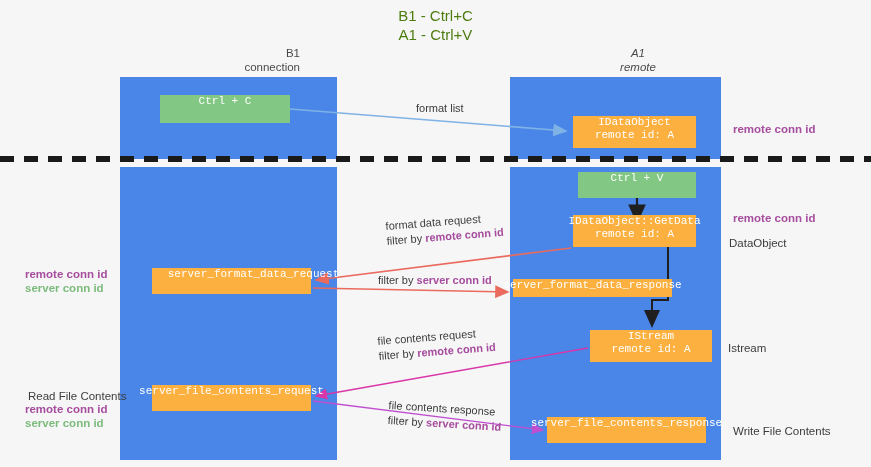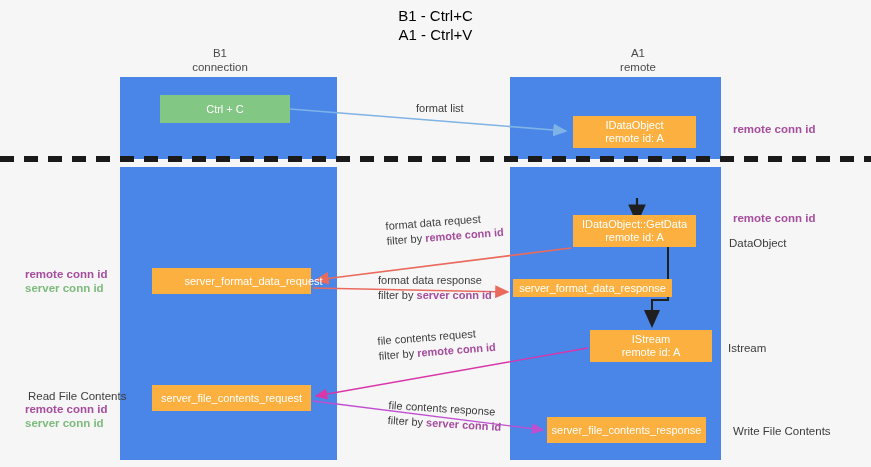--- a/index.html
+++ b/index.html
@@ -1,37 +1,37 @@
 <!DOCTYPE html>
 <html><head>
 <meta charset="utf-8">
 <style>
   html,body{margin:0;padding:0;background:#f6f6f6;}
   body{width:871px;height:467px;position:relative;overflow:hidden;
        font-family:"Liberation Sans","DejaVu Sans",sans-serif;color:#3c3c3c;}
   #stage{position:absolute;inset:0;}
   .abs{position:absolute;}
   
-  #title{left:0;top:6px;width:871px;text-align:center;font-size:15px;line-height:19px;color:#000000;}
+  #title{left:0;top:6px;width:871px;text-align:center;font-size:15px;line-height:19px;color:#4d7c0f;}
   
   .col-head{text-align:center;font-size:11.5px;line-height:14px;color:#4a4a4a;}
-  #head-b1{left:140px;top:46px;width:160px;}
-  #head-a1{left:538px;top:46px;width:200px;}
+  #head-b1{left:140px;top:46px;width:160px;text-align:right;}
+  #head-a1{left:538px;top:46px;width:200px;font-style:italic;}
   
   .lane{background:#4a86e8;}
   #lane-b1-top{left:120px;top:77px;width:217px;height:82px;}
   #lane-a1-top{left:510px;top:77px;width:211px;height:82px;}
   #lane-b1-bot{left:120px;top:167px;width:217px;height:293px;}
   #lane-a1-bot{left:510px;top:167px;width:211px;height:293px;}
   
   #divider{left:0;top:156px;width:871px;height:6px;
     background-image:repeating-linear-gradient(to right,#1a1a1a 0 14px,transparent 14px 24px);}
   
-  .node{position:absolute;display:flex;flex-direction:column;align-items:center;justify-content:center;
-        text-align:center;color:#ffffff;font-size:11px;line-height:13px;box-sizing:border-box;}
+  .node{position:absolute;display:flex;flex-direction:column;align-items:center;justify-content:flex-start;
+        text-align:center;color:#ffffff;font-size:11px;line-height:13px;box-sizing:border-box;font-family:Liberation Mono, monospace;}
   .green{background:#82c784;}
   .orange{background:#fbb040;}
   .node .l2{font-size:11px;}
   #n-ctrlc{left:160px;top:95px;width:130px;height:28px;}
   #n-idataobject{left:573px;top:116px;width:123px;height:32px;}
   #n-ctrlv{left:578px;top:172px;width:118px;height:26px;}
   #n-getdata{left:573px;top:215px;width:123px;height:32px;}
   #n-fmtreq{left:152px;top:268px;width:159px;height:26px;padding-left:44px;}
   #n-fmtresp{left:513px;top:279px;width:159px;height:18px;}
   #n-istream{left:590px;top:330px;width:122px;height:32px;}
@@ -122,20 +122,23 @@
 
   <div class="node green" id="n-ctrlc">
     <div>Ctrl + C</div>
   </div>
 
   <div class="node orange" id="n-idataobject">
     <div>IDataObject</div>
     <div class="l2">remote id: A</div>
   </div>
 
+  <div class="node green" id="n-ctrlv">
+    <div>Ctrl + V</div>
+  </div>
 
   <div class="node orange" id="n-getdata">
     <div>IDataObject::GetData</div>
     <div class="l2">remote id: A</div>
   </div>
 
   <div class="node orange" id="n-fmtreq">
     <div>server_format_data_request</div>
   </div>
 
@@ -159,21 +162,20 @@
   <div class="abs edge-label" id="el-formatlist">
     <span>format list</span>
   </div>
 
   <div class="abs edge-label" id="el-fmtreq">
     <div>format data request</div>
     <div><span>filter by </span><span class="f accent-remote">remote conn id</span></div>
   </div>
 
   <div class="abs edge-label" id="el-fmtresp">
-    <div>format data response</div>
     <div><span>filter by </span><span class="f accent-remote">server conn id</span></div>
   </div>
 
   <div class="abs edge-label" id="el-filereq">
     <div>file contents request</div>
     <div><span>filter by </span><span class="f accent-remote">remote conn id</span></div>
   </div>
 
   <div class="abs edge-label" id="el-fileresp">
     <div>file contents response</div>

